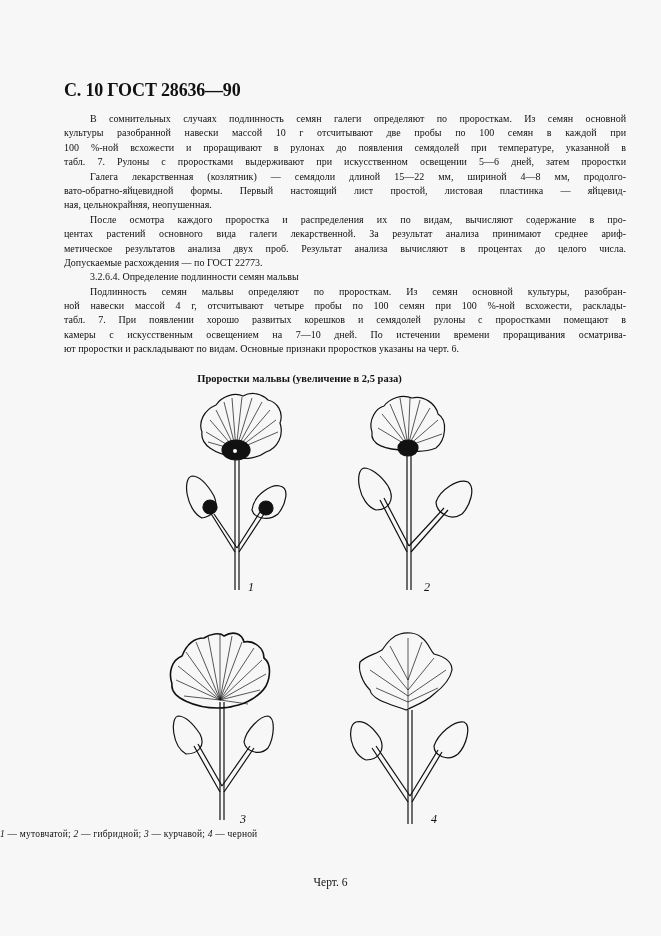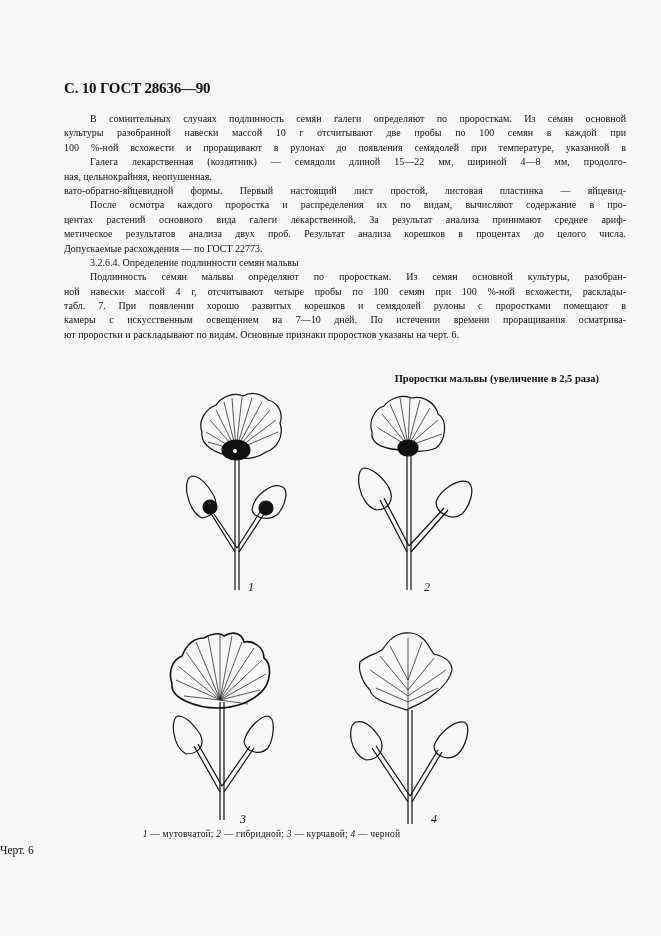--- a/index.html
+++ b/index.html
@@ -1,61 +1,62 @@
 <!DOCTYPE html>
 <html><head>
   <meta charset="utf-8">
   <style>
     html, body { margin: 0; padding: 0; }
     body {
       width: 661px; height: 936px; background: #f7f7f7; position: relative; overflow: hidden;
       font-family: "Liberation Serif", "DejaVu Serif", serif; color: #111;
     }
     .header {
-      position: absolute; left: 64px; top: 80px; font-weight: bold; font-size: 15px; letter-spacing: -0.2px;
+      position: absolute; left: 64px; top: 80px; font-weight: bold; font-size: 18px; letter-spacing: -0.2px;
     }
     .lines { position: absolute; left: 64px; top: 112px; width: 562px; }
     .line {
       font-size: 10px; line-height: 14.4px; height: 14.4px; white-space: nowrap;
       text-align: justify; text-align-last: justify; overflow: hidden;
     }
     .line.last { text-align-last: left; }
     .line.indent { padding-left: 26px; }
     .fig-title {
-      position: absolute; left: 0; width: 599px; top: 373px; text-align: right;
+      position: absolute; left: 0; width: 599px; top: 373px; text-align: center;
       font-weight: bold; font-size: 10.5px;
     }
     .plant { position: absolute; }
     .plant svg { display: block; overflow: visible; }
     .num {
       position: absolute; font-style: italic; font-size: 12px;
     }
     .legend {
-      position: absolute; left: 0; width: 543px; top: 829px; text-align: center; font-size: 9.5px; letter-spacing: 0.2px;
+      position: absolute; left: 0; width: 543px; top: 829px; text-align: left; font-size: 9.5px; letter-spacing: 0.2px;
     }
     .legend i { font-style: italic; }
     .caption {
-      position: absolute; left: 0; width: 661px; top: 844px; font-size: 11.5px;
+      position: absolute; left: 0; width: 661px; top: 876px; text-align: center; font-size: 11.5px;
     }
   </style>
 </head>
 <body>
 
 <div class="header">С. 10 ГОСТ 28636—90</div>
 
 <div class="lines">
   <div class="line indent">В сомнительных случаях подлинность семян галеги определяют по проросткам. Из семян основной</div>
   <div class="line">культуры разобранной навески массой 10 г отсчитывают две пробы по 100 семян в каждой при</div>
   <div class="line">100 %-ной всхожести и проращивают в рулонах до появления семядолей при температуре, указанной в</div>
+  <div class="line">табл. 7. Рулоны с проростками выдерживают при искусственном освещении 5—6 дней, затем проростки</div>
   <div class="line indent">Галега лекарственная (козлятник) — семядоли длиной 15—22 мм, шириной 4—8 мм, продолго-</div>
+  <div class="line">вато-обратно-яйцевидной формы. Первый настоящий лист простой, листовая пластинка — яйцевид-</div>
   <div class="line last">ная, цельнокрайняя, неопушенная.</div>
-  <div class="line">вато-обратно-яйцевидной формы. Первый настоящий лист простой, листовая пластинка — яйцевид-</div>
   <div class="line indent">После осмотра каждого проростка и распределения их по видам, вычисляют содержание в про-</div>
   <div class="line">центах растений основного вида галеги лекарственной. За результат анализа принимают среднее ариф-</div>
-  <div class="line">метическое результатов анализа двух проб. Результат анализа корешков в процентах до целого числа.</div>
+  <div class="line">метическое результатов анализа двух проб. Результат анализа вычисляют в процентах до целого числа.</div>
   <div class="line last">Допускаемые расхождения — по ГОСТ 22773.</div>
   <div class="line indent last">3.2.6.4. Определение подлинности семян мальвы</div>
   <div class="line indent">Подлинность семян мальвы определяют по проросткам. Из семян основной культуры, разобран-</div>
   <div class="line">ной навески массой 4 г, отсчитывают четыре пробы по 100 семян при 100 %-ной всхожести, расклады-</div>
   <div class="line">табл. 7. При появлении хорошо развитых корешков и семядолей рулоны с проростками помещают в</div>
   <div class="line">камеры с искусственным освещением на 7—10 дней. По истечении времени проращивания осматрива-</div>
   <div class="line last">ют проростки и раскладывают по видам. Основные признаки проростков указаны на черт. 6.</div>
 </div>
 
 <div class="fig-title">Проростки мальвы (увеличение в 2,5 раза)</div>

